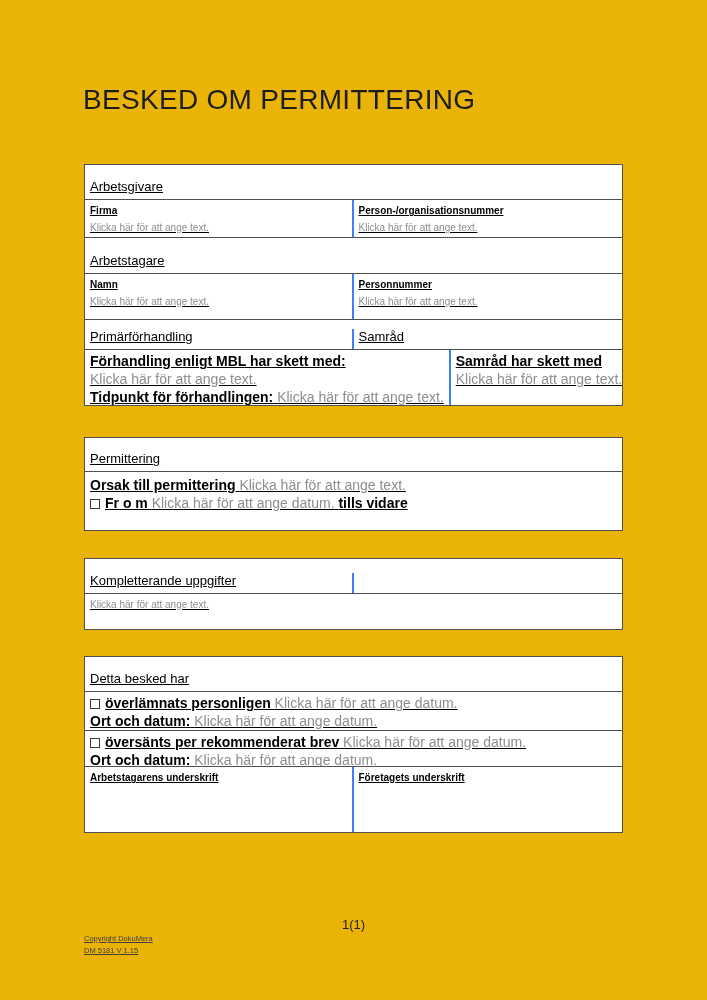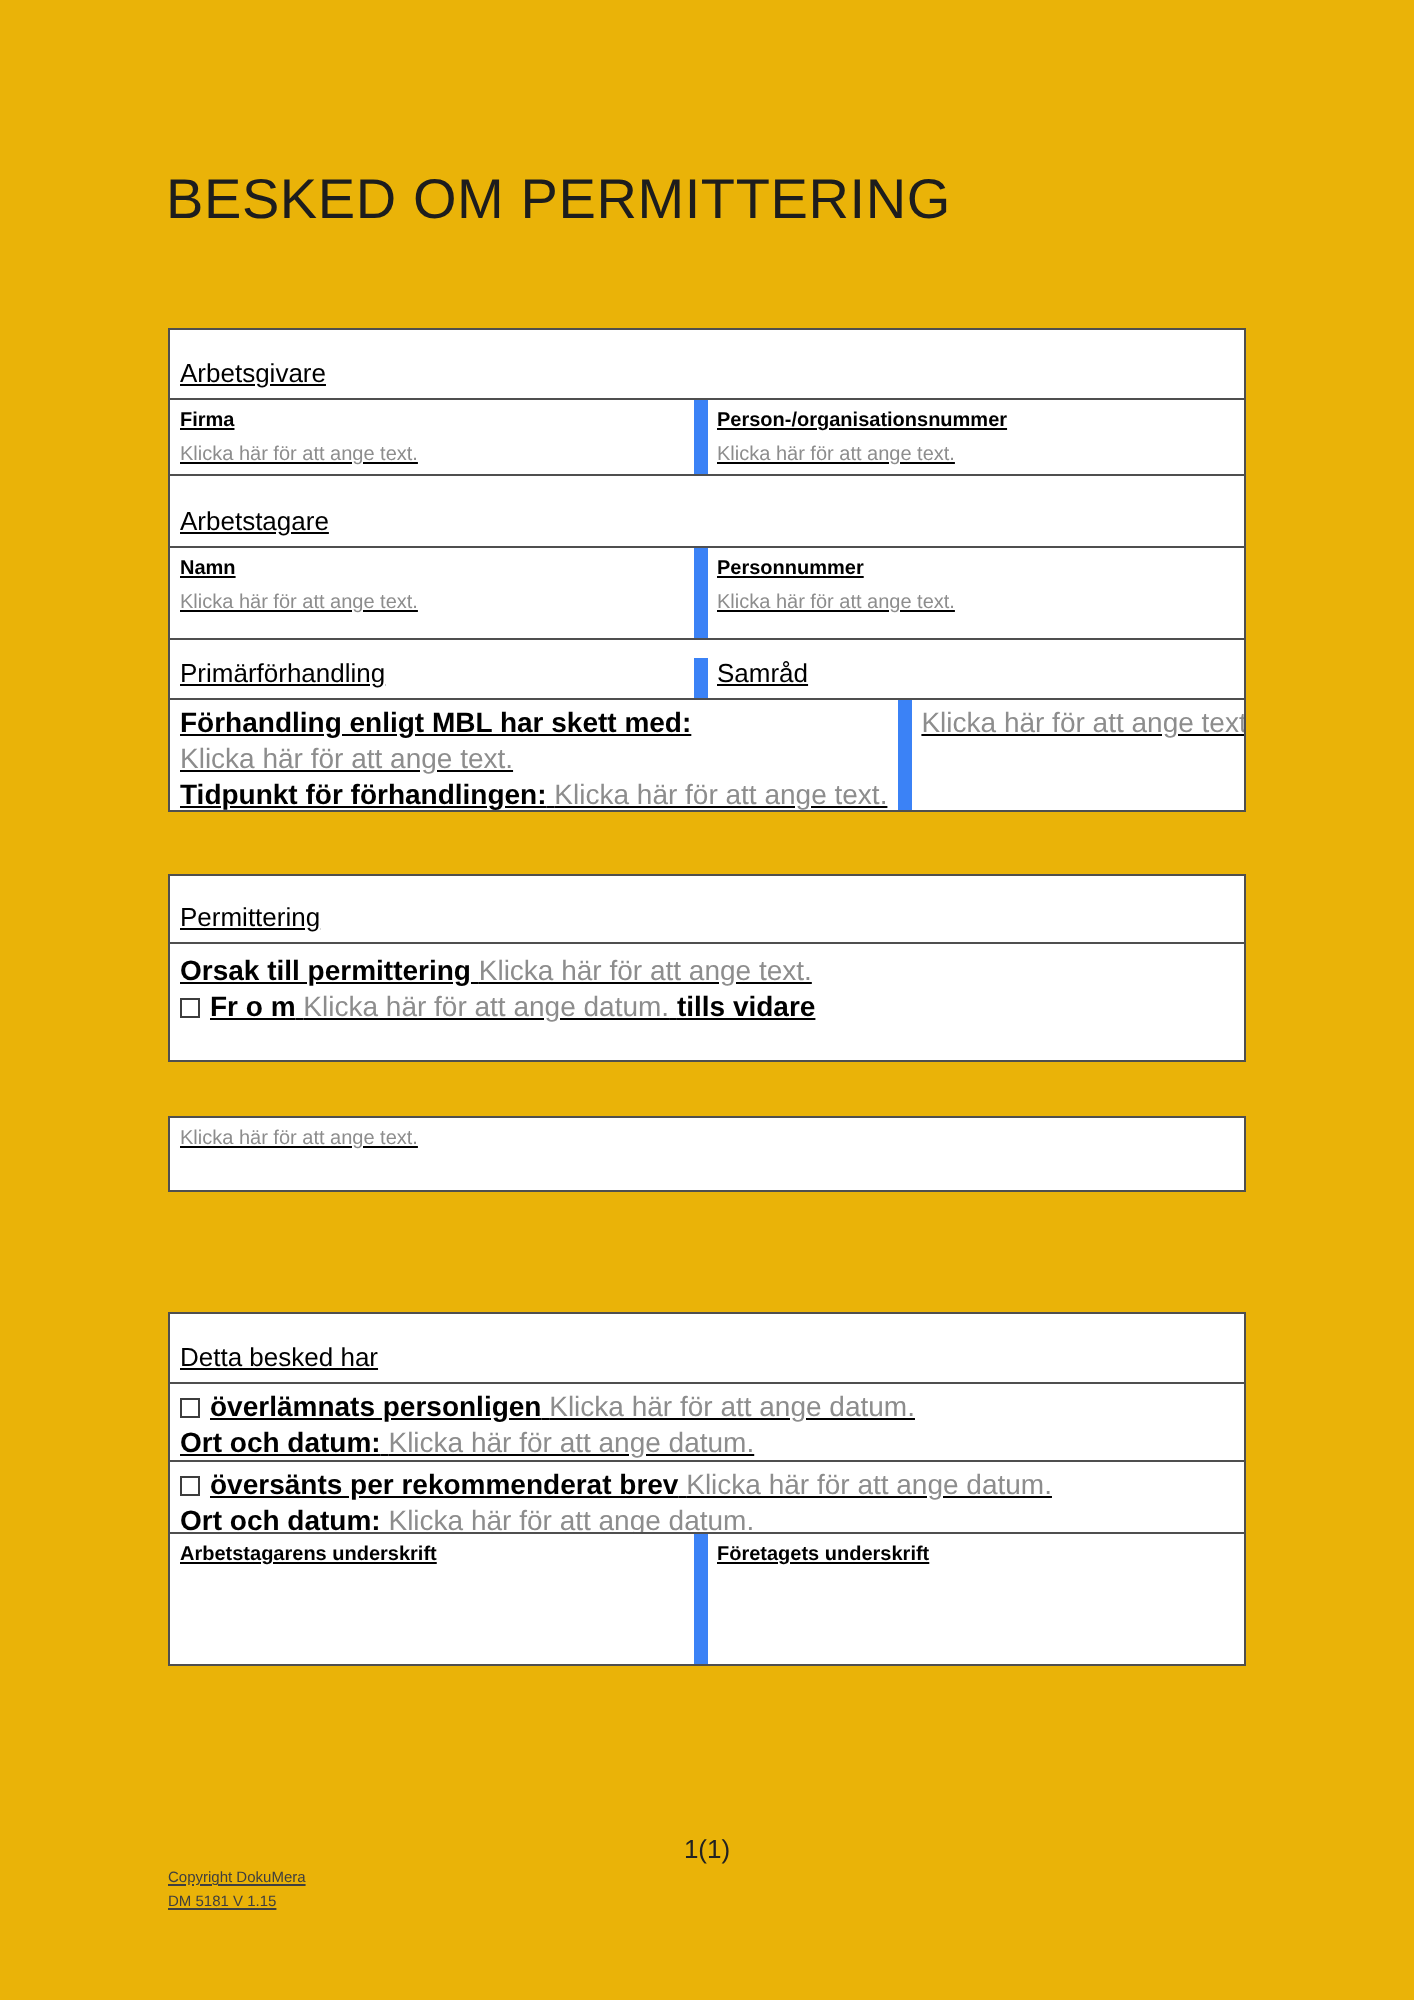--- a/index.html
+++ b/index.html
@@ -9,21 +9,21 @@
          letter-spacing:0.3px;color:#1d1d1d;white-space:nowrap;}
 
   .tbl{position:absolute;left:84px;width:539px;border:1px solid #4f4f4f;box-sizing:border-box;background:#fff;text-decoration:underline;}
   .row{box-sizing:border-box;display:flex;overflow:hidden;}
   .row + .row{border-top:1px solid #4f4f4f;}
   .hdr{align-items:flex-end;padding:0 5px 5px 5px;font-size:13px;font-weight:400;}
   .hdr.split{padding:0;}
   .hdr.split .hcell{flex:1 1 50%;display:flex;align-items:flex-end;padding:0 5px 5px 5px;box-sizing:border-box;}
   .cell{flex:1 1 50%;padding:2px 5px 0 5px;box-sizing:border-box;}
   .full{flex:1 1 100%;padding:2px 5px 0 5px;box-sizing:border-box;}
-  .divr{border-right:7px solid #3b82f6;}
+  .divr{border-right:2px solid #3b82f6;}
   .line{font-size:10px;line-height:17px;white-space:nowrap;}
   .line18{font-size:14px;line-height:18px;white-space:nowrap;}
   .lbl{font-weight:bold;}
   .ph{color:#8d8d8d;}
   .cb{display:inline-block;width:8px;height:8px;border:1px solid #3c3c3c;
       margin-right:5px;vertical-align:-1px;background:#fff;}
 
   
   .h34{height:34px}.h38{height:38px}.h36{height:36px}.h46{height:46px}
   .h30{height:30px}.h56{height:56px}.h33{height:33px}.h59{height:59px}
@@ -83,20 +83,21 @@
     <div class="row h56">
       <div class="cell divr">
         <div class="line18 lbl">Förhandling enligt MBL har skett med:</div>
         <div class="line18 ph">Klicka här för att ange text.</div>
         <div class="line18">
           <span class="lbl">Tidpunkt för förhandlingen:</span>
           <span class="ph">Klicka här för att ange text.</span>
         </div>
       </div>
       <div class="cell">
+        <div class="line18 lbl">Samråd har skett med</div>
         <div class="line18 ph">Klicka här för att ange text.</div>
       </div>
     </div>
   </div>
 
   <div class="tbl" id="tbl-layoff">
     <div class="row hdr h33">
       <span>Permittering</span>
     </div>
     <div class="row h59">
@@ -108,20 +109,26 @@
         <div class="line18">
           <span class="cb"></span><span class="lbl">Fr o m</span>
           <span class="ph">Klicka här för att ange datum.</span>
           <span class="lbl">tills vidare</span>
         </div>
       </div>
     </div>
   </div>
 
   <div class="tbl" id="tbl-additional">
+    <div class="row hdr split h34">
+      <div class="hcell divr">
+        <span>Kompletterande uppgifter</span>
+      </div>
+      <div class="hcell"></div>
+    </div>
     <div class="row h36">
       <div class="full">
         <div class="line ph">Klicka här för att ange text.</div>
       </div>
     </div>
   </div>
 
   <div class="tbl" id="tbl-notice">
     <div class="row hdr h34">
       <span>Detta besked har</span>

